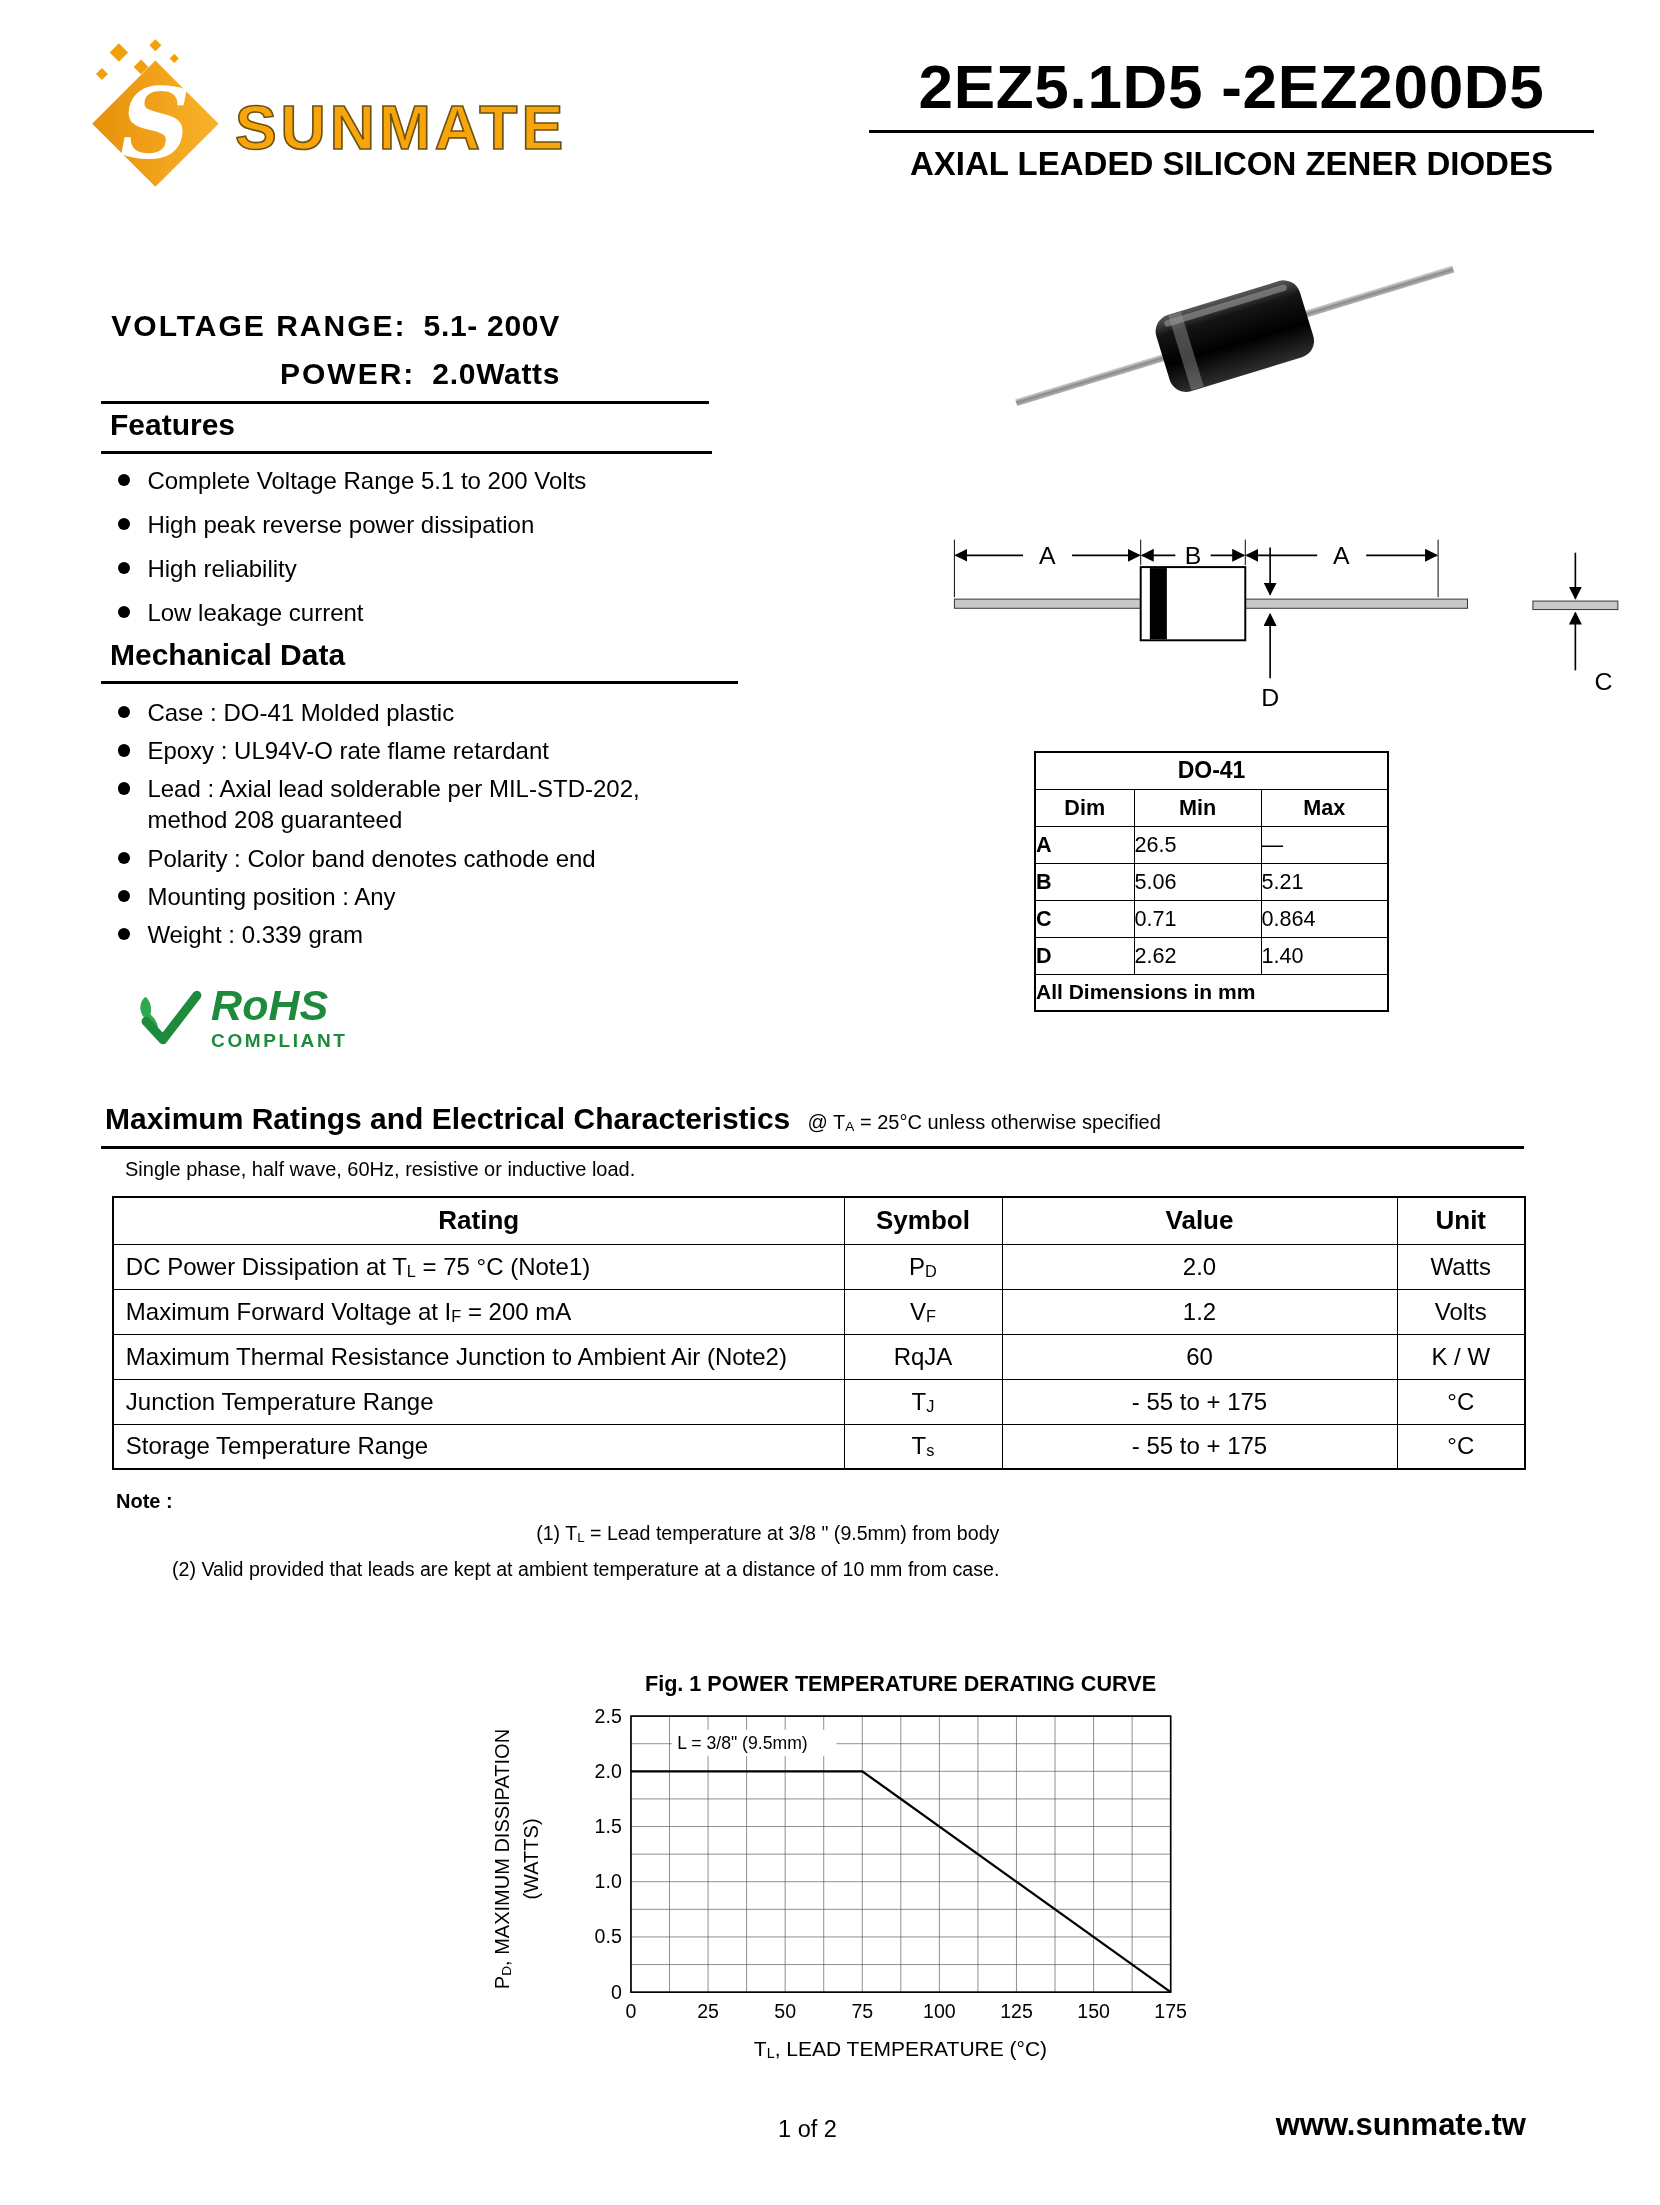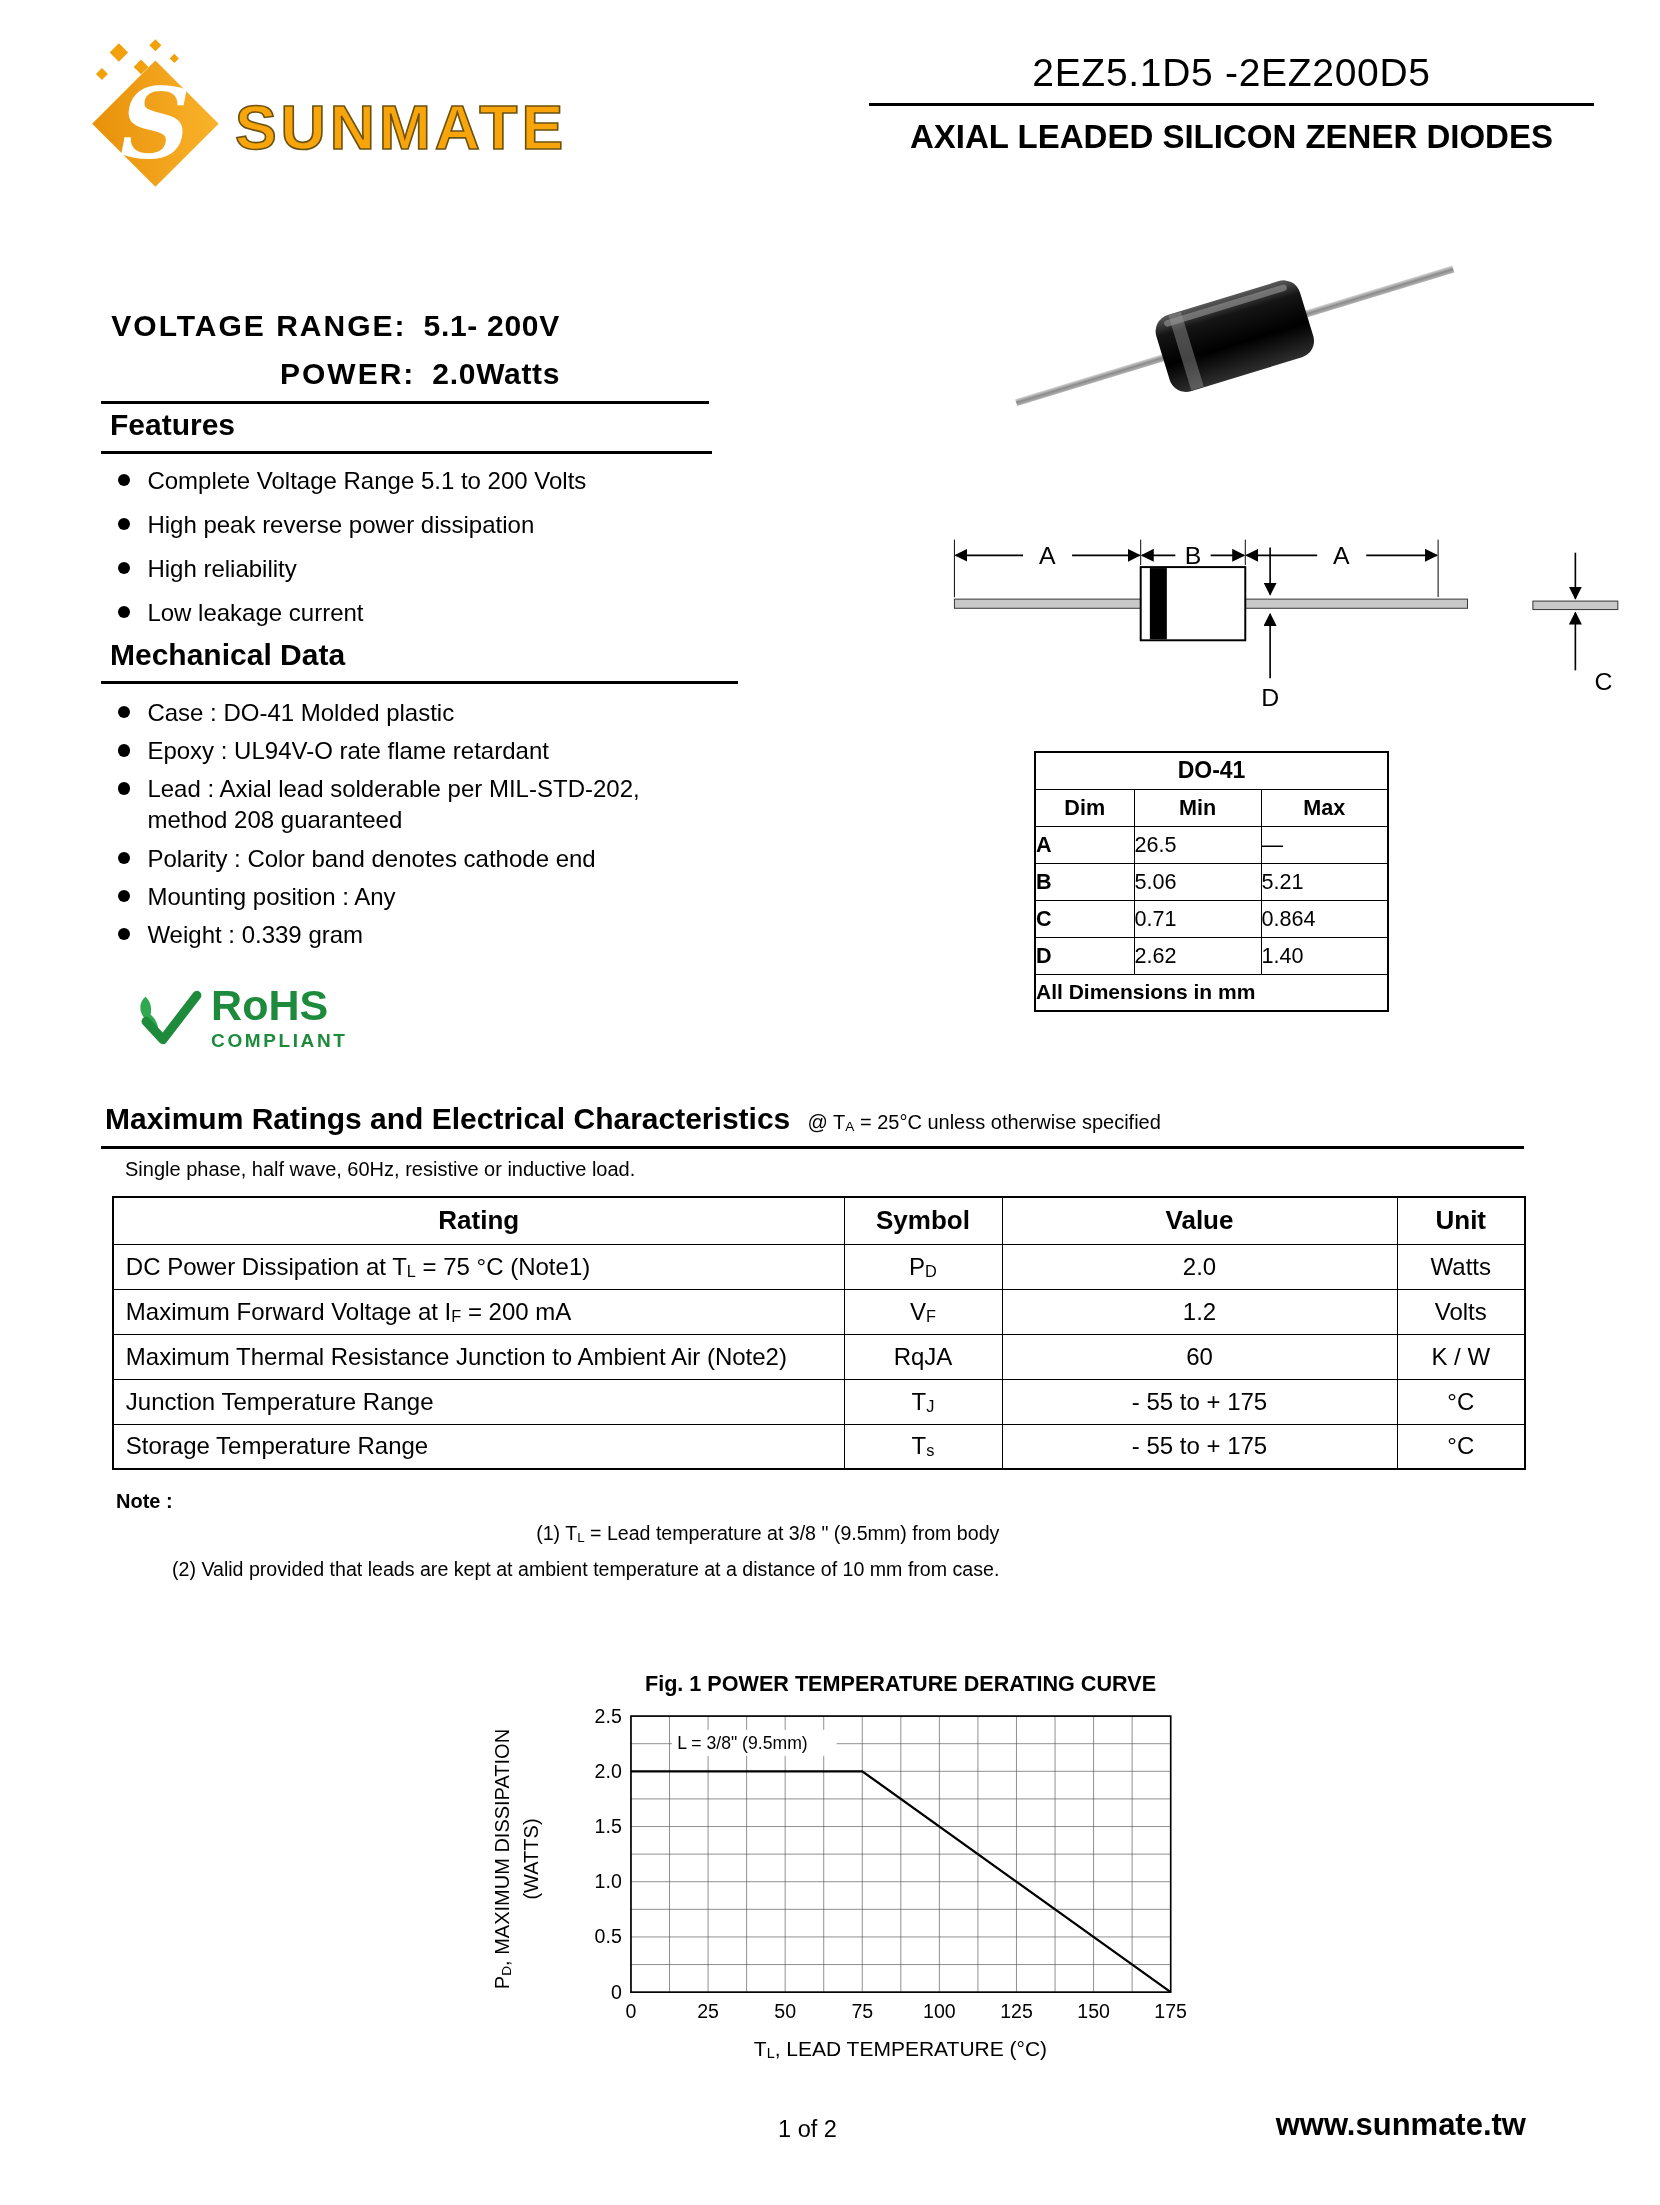--- a/index.html
+++ b/index.html
@@ -4,21 +4,21 @@
 <style>
   *{box-sizing:border-box;margin:0;padding:0;}
   html,body{background:#fff;}
   .page{position:relative;width:1660px;height:2205px;background:#fff;color:#000;
         font-family:"Liberation Sans",sans-serif;overflow:hidden;}
   sub{font-size:68%;vertical-align:-0.12em;}
 
   
   #logo{position:absolute;left:78px;top:33px;width:516px;height:163px;}
   #title-block{position:absolute;left:869px;top:51px;width:725px;text-align:center;}
-  #doc-title{font-size:39px;font-weight:normal;letter-spacing:0.7px;white-space:nowrap;}
+  #doc-title{font-size:62px;font-weight:bold;letter-spacing:0.7px;white-space:nowrap;}
   #title-rule{height:3.3px;background:#000;margin-top:7.8px;}
   #doc-subtitle{font-size:33px;font-weight:bold;margin-top:11.8px;white-space:nowrap;}
 
   
   #voltage-block{position:absolute;left:111px;top:302px;font-weight:bold;font-size:30px;line-height:48px;white-space:nowrap;text-align:center;}
   #voltage-line2{padding-left:169px;}
   .vlabel{letter-spacing:2px;}
   .vval{margin-left:17px;letter-spacing:0.7px;}
 
   
@@ -48,21 +48,21 @@
   #pkg-table{position:absolute;left:1034px;top:751px;width:353px;border-collapse:collapse;
              table-layout:fixed;font-size:21.6px;border:2.6px solid #000;}
   #pkg-table th,#pkg-table td{border:1.3px solid #000;height:37px;vertical-align:middle;}
   #pkg-table .pkg-title{font-weight:bold;font-size:23px;}
   #pkg-table .b{font-weight:bold;}
   #pkg-table tfoot td{font-weight:bold;font-size:21px;}
 
   
   #rohs{position:absolute;left:137px;top:983px;display:flex;align-items:flex-start;}
   #rohs svg{width:65px;height:69px;margin-right:9.1px;}
-  .rohs-big{font-size:43px;font-weight:bold;color:var(--rohs-green,#1E8A3C);line-height:44px;}
+  .rohs-big{font-size:43px;font-weight:bold;color:var(--rohs-green,#1E8A3C);line-height:44px;font-style:italic;}
   .rohs-small{font-size:19px;font-weight:bold;letter-spacing:2.6px;color:var(--rohs-green,#1E8A3C);margin-top:2.6px;}
 
   
   #ratings-head{position:absolute;left:105px;top:1102px;white-space:nowrap;}
   #ratings-head .h{font-size:30px;font-weight:bold;}
   #ratings-head .cond{font-size:20px;margin-left:14.4px;font-weight:normal;}
   #rule-ratings{left:101px;top:1146px;width:1423px;}
   #ratings-sub{position:absolute;left:125px;top:1158px;font-size:20px;}
   #ratings-table{position:absolute;left:112px;top:1196px;width:1411px;border-collapse:collapse;
                  table-layout:fixed;font-size:24px;border:2px solid #000;}

